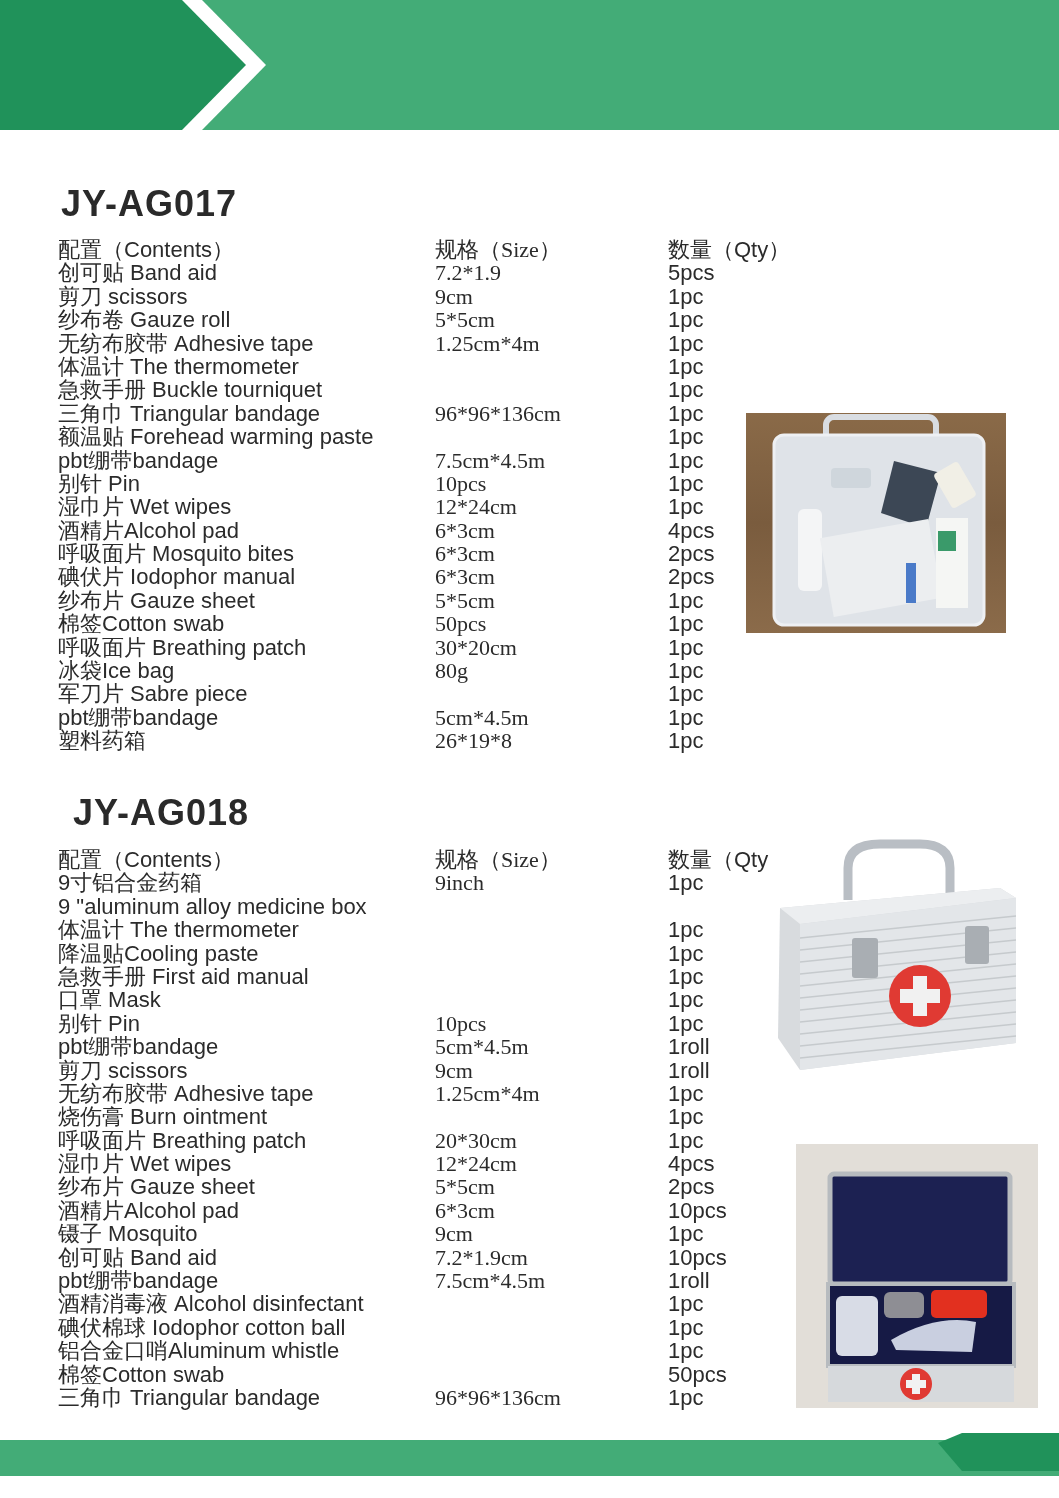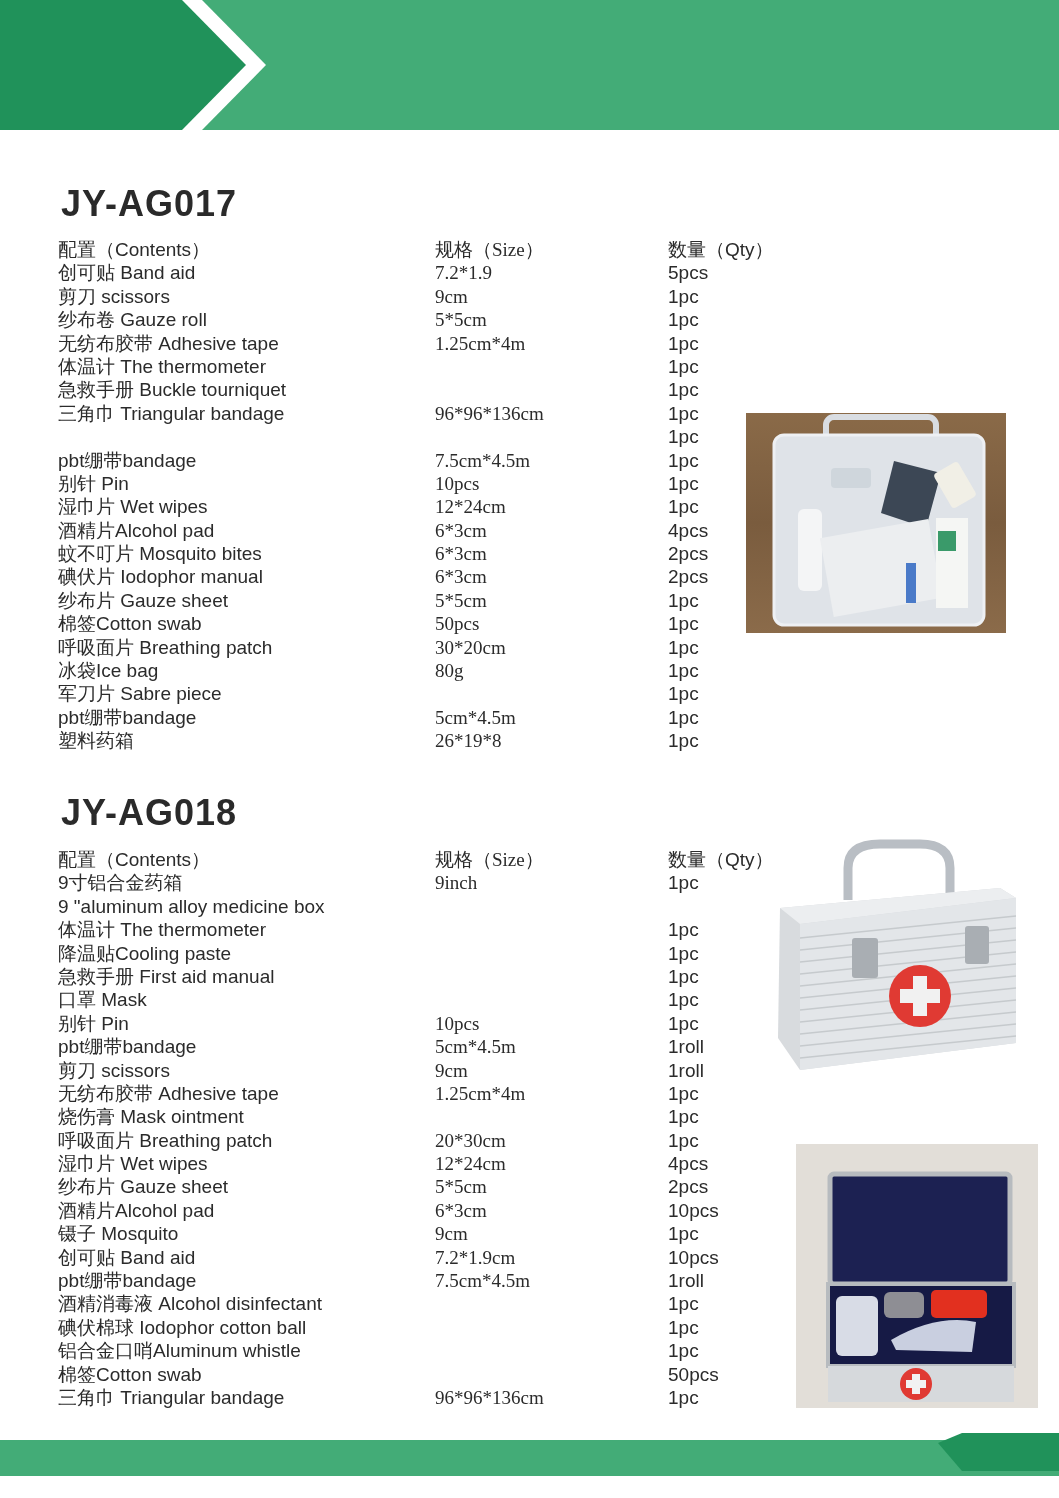--- a/index.html
+++ b/index.html
@@ -10,21 +10,21 @@
     color:#2b2b2b;
   }
   .header { position:absolute; left:0; top:0; width:1059px; height:130px; }
   .footer { position:absolute; left:0; top:1425px; width:1059px; height:60px; }
   .model-title {
     position:absolute; left:61px;
     font-family:"Liberation Sans", sans-serif; font-weight:bold;
     font-size:36px; letter-spacing:1px; color:#2a2a2a;
   }
   .spec-table { position:absolute; left:58px; width:700px; }
-  .row { position:relative; height:23.4px; line-height:23.4px; font-size:19px; white-space:nowrap; }
+  .row { position:relative; height:23.4px; line-height:23.4px; font-size:22px; white-space:nowrap; }
   .c1 { position:absolute; left:0; }
   .c2 { position:absolute; left:377px;font-family:Liberation Serif, serif; }
   .c3 { position:absolute; left:575px;margin-left:35px; }
   .photo { position:absolute; overflow:hidden; }
 </style>
 </head>
 <body>
 
 <svg class="header" viewBox="0 0 1059 130" preserveAspectRatio="none">
   <rect x="0" y="0" width="1059" height="130" fill="#43AC77"></rect>
@@ -70,20 +70,21 @@
         <span class="c1">急救手册 Buckle tourniquet</span>
         <span class="c2"></span>
         <span class="c3">1pc</span>
       </div>
       <div class="row">
         <span class="c1">三角巾 Triangular bandage</span>
         <span class="c2">96*96*136cm</span>
         <span class="c3">1pc</span>
       </div>
       <div class="row">
+        <span class="c1">额温贴 Forehead warming paste</span>
         <span class="c2"></span>
         <span class="c3">1pc</span>
       </div>
       <div class="row">
         <span class="c1">pbt绷带bandage</span>
         <span class="c2">7.5cm*4.5m</span>
         <span class="c3">1pc</span>
       </div>
       <div class="row">
         <span class="c1">别针 Pin</span>
@@ -94,21 +95,21 @@
         <span class="c1">湿巾片 Wet wipes</span>
         <span class="c2">12*24cm</span>
         <span class="c3">1pc</span>
       </div>
       <div class="row">
         <span class="c1">酒精片Alcohol pad</span>
         <span class="c2">6*3cm</span>
         <span class="c3">4pcs</span>
       </div>
       <div class="row">
-        <span class="c1">蚊不叮片 Mosquito bites</span>
+        <span class="c1">呼吸面片 Mosquito bites</span>
         <span class="c2">6*3cm</span>
         <span class="c3">2pcs</span>
       </div>
       <div class="row">
         <span class="c1">碘伏片 Iodophor manual</span>
         <span class="c2">6*3cm</span>
         <span class="c3">2pcs</span>
       </div>
       <div class="row">
         <span class="c1">纱布片 Gauze sheet</span>
@@ -164,21 +165,21 @@
     <polygon points="148,48 195,60 180,115 135,100" fill="#3c4755"></polygon>
     <rect x="195" y="52" width="28" height="40" rx="4" fill="#f1efe6" transform="rotate(-30 209 72)"></rect>
     <rect x="52" y="96" width="24" height="82" rx="6" fill="#f4f5f6"></rect>
     <rect x="80" y="115" width="110" height="80" fill="#eceef0" transform="rotate(-10 135 155)"></rect>
     <rect x="190" y="105" width="32" height="90" fill="#f5f6f4"></rect>
     <rect x="192" y="118" width="18" height="20" fill="#3a9a6a"></rect>
     <rect x="160" y="150" width="10" height="40" fill="#4a7ac8"></rect>
   </svg>
 </div>
 
-<div class="model-title" style="top:792px;">JY-AG018</div>
+<div class="model-title" style="top:792px;margin-left:12px;">JY-AG018</div>
 
 <div class="spec-table" style="top:848px;">
   <div class="row">
     <span class="c1">配置（Contents）</span>
     <span class="c2">规格（Size）</span>
     <span class="c3">数量（Qty）</span>
   </div>
   <div id="rows-1">
       <div class="row">
         <span class="c1">9寸铝合金药箱</span>
@@ -224,21 +225,21 @@
         <span class="c1">剪刀 scissors</span>
         <span class="c2">9cm</span>
         <span class="c3">1roll</span>
       </div>
       <div class="row">
         <span class="c1">无纺布胶带 Adhesive tape</span>
         <span class="c2">1.25cm*4m</span>
         <span class="c3">1pc</span>
       </div>
       <div class="row">
-        <span class="c1">烧伤膏 Mask ointment</span>
+        <span class="c1">烧伤膏 Burn ointment</span>
         <span class="c2"></span>
         <span class="c3">1pc</span>
       </div>
       <div class="row">
         <span class="c1">呼吸面片 Breathing patch</span>
         <span class="c2">20*30cm</span>
         <span class="c3">1pc</span>
       </div>
       <div class="row">
         <span class="c1">湿巾片 Wet wipes</span>

